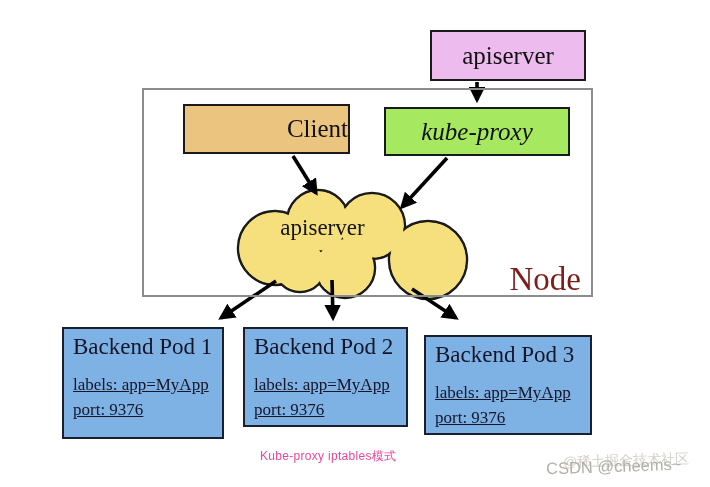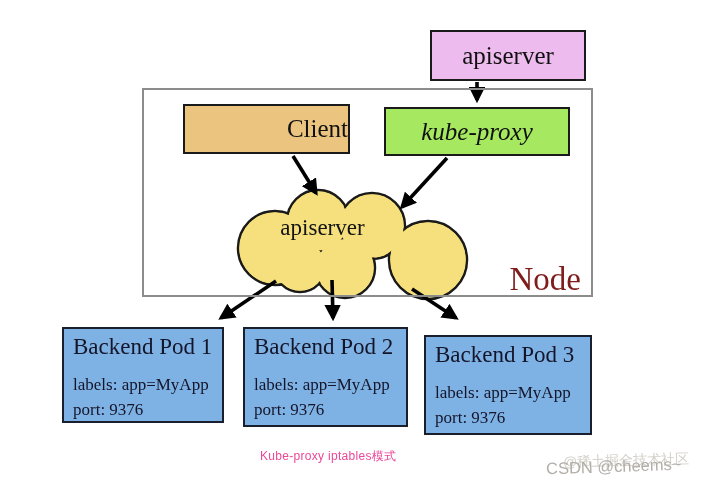--- a/index.html
+++ b/index.html
@@ -25,25 +25,25 @@
     line-height:36px;
   }
   #cloud-text{
     position:absolute;left:250px;top:213px;width:145px;text-align:center;
     font-size:23px;line-height:30px;color:#121212;
   }
   .pod{
     position:absolute;background:#7eb2e4;border:2px solid #1a1f2e;box-sizing:border-box;
     padding:3px 8px 0 9px;color:#15152a;
   }
-  #pod1{left:62px;top:327px;width:162px;height:96px;}
+  #pod1{left:62px;top:327px;width:162px;height:112px;}
   #pod2{left:243px;top:327px;width:165px;height:100px;}
   #pod3{left:424px;top:329px;width:168px;height:100px;}
   .pod .pod-title{font-size:23px;line-height:29px;margin-bottom:11px;}
-  .pod .pod-line{font-size:17px;line-height:25px;}
+  .pod .pod-line{font-size:17px;line-height:25px;text-decoration:underline;}
   #caption{
     position:absolute;left:260px;top:448px;font-size:12px;color:#ec4899;
     font-family:"Liberation Sans","DejaVu Sans",sans-serif;letter-spacing:0.3px;
   }
   .watermark{
     position:absolute;font-family:"Liberation Sans","DejaVu Sans",sans-serif;
     white-space:nowrap;
   }
   #watermark-community{left:563px;top:452px;font-size:14px;color:#d4d0ca;transform:rotate(-1.5deg);}
   #watermark-csdn{left:546px;top:457px;font-size:16.5px;color:#b2aea8;transform:rotate(-2deg);}

